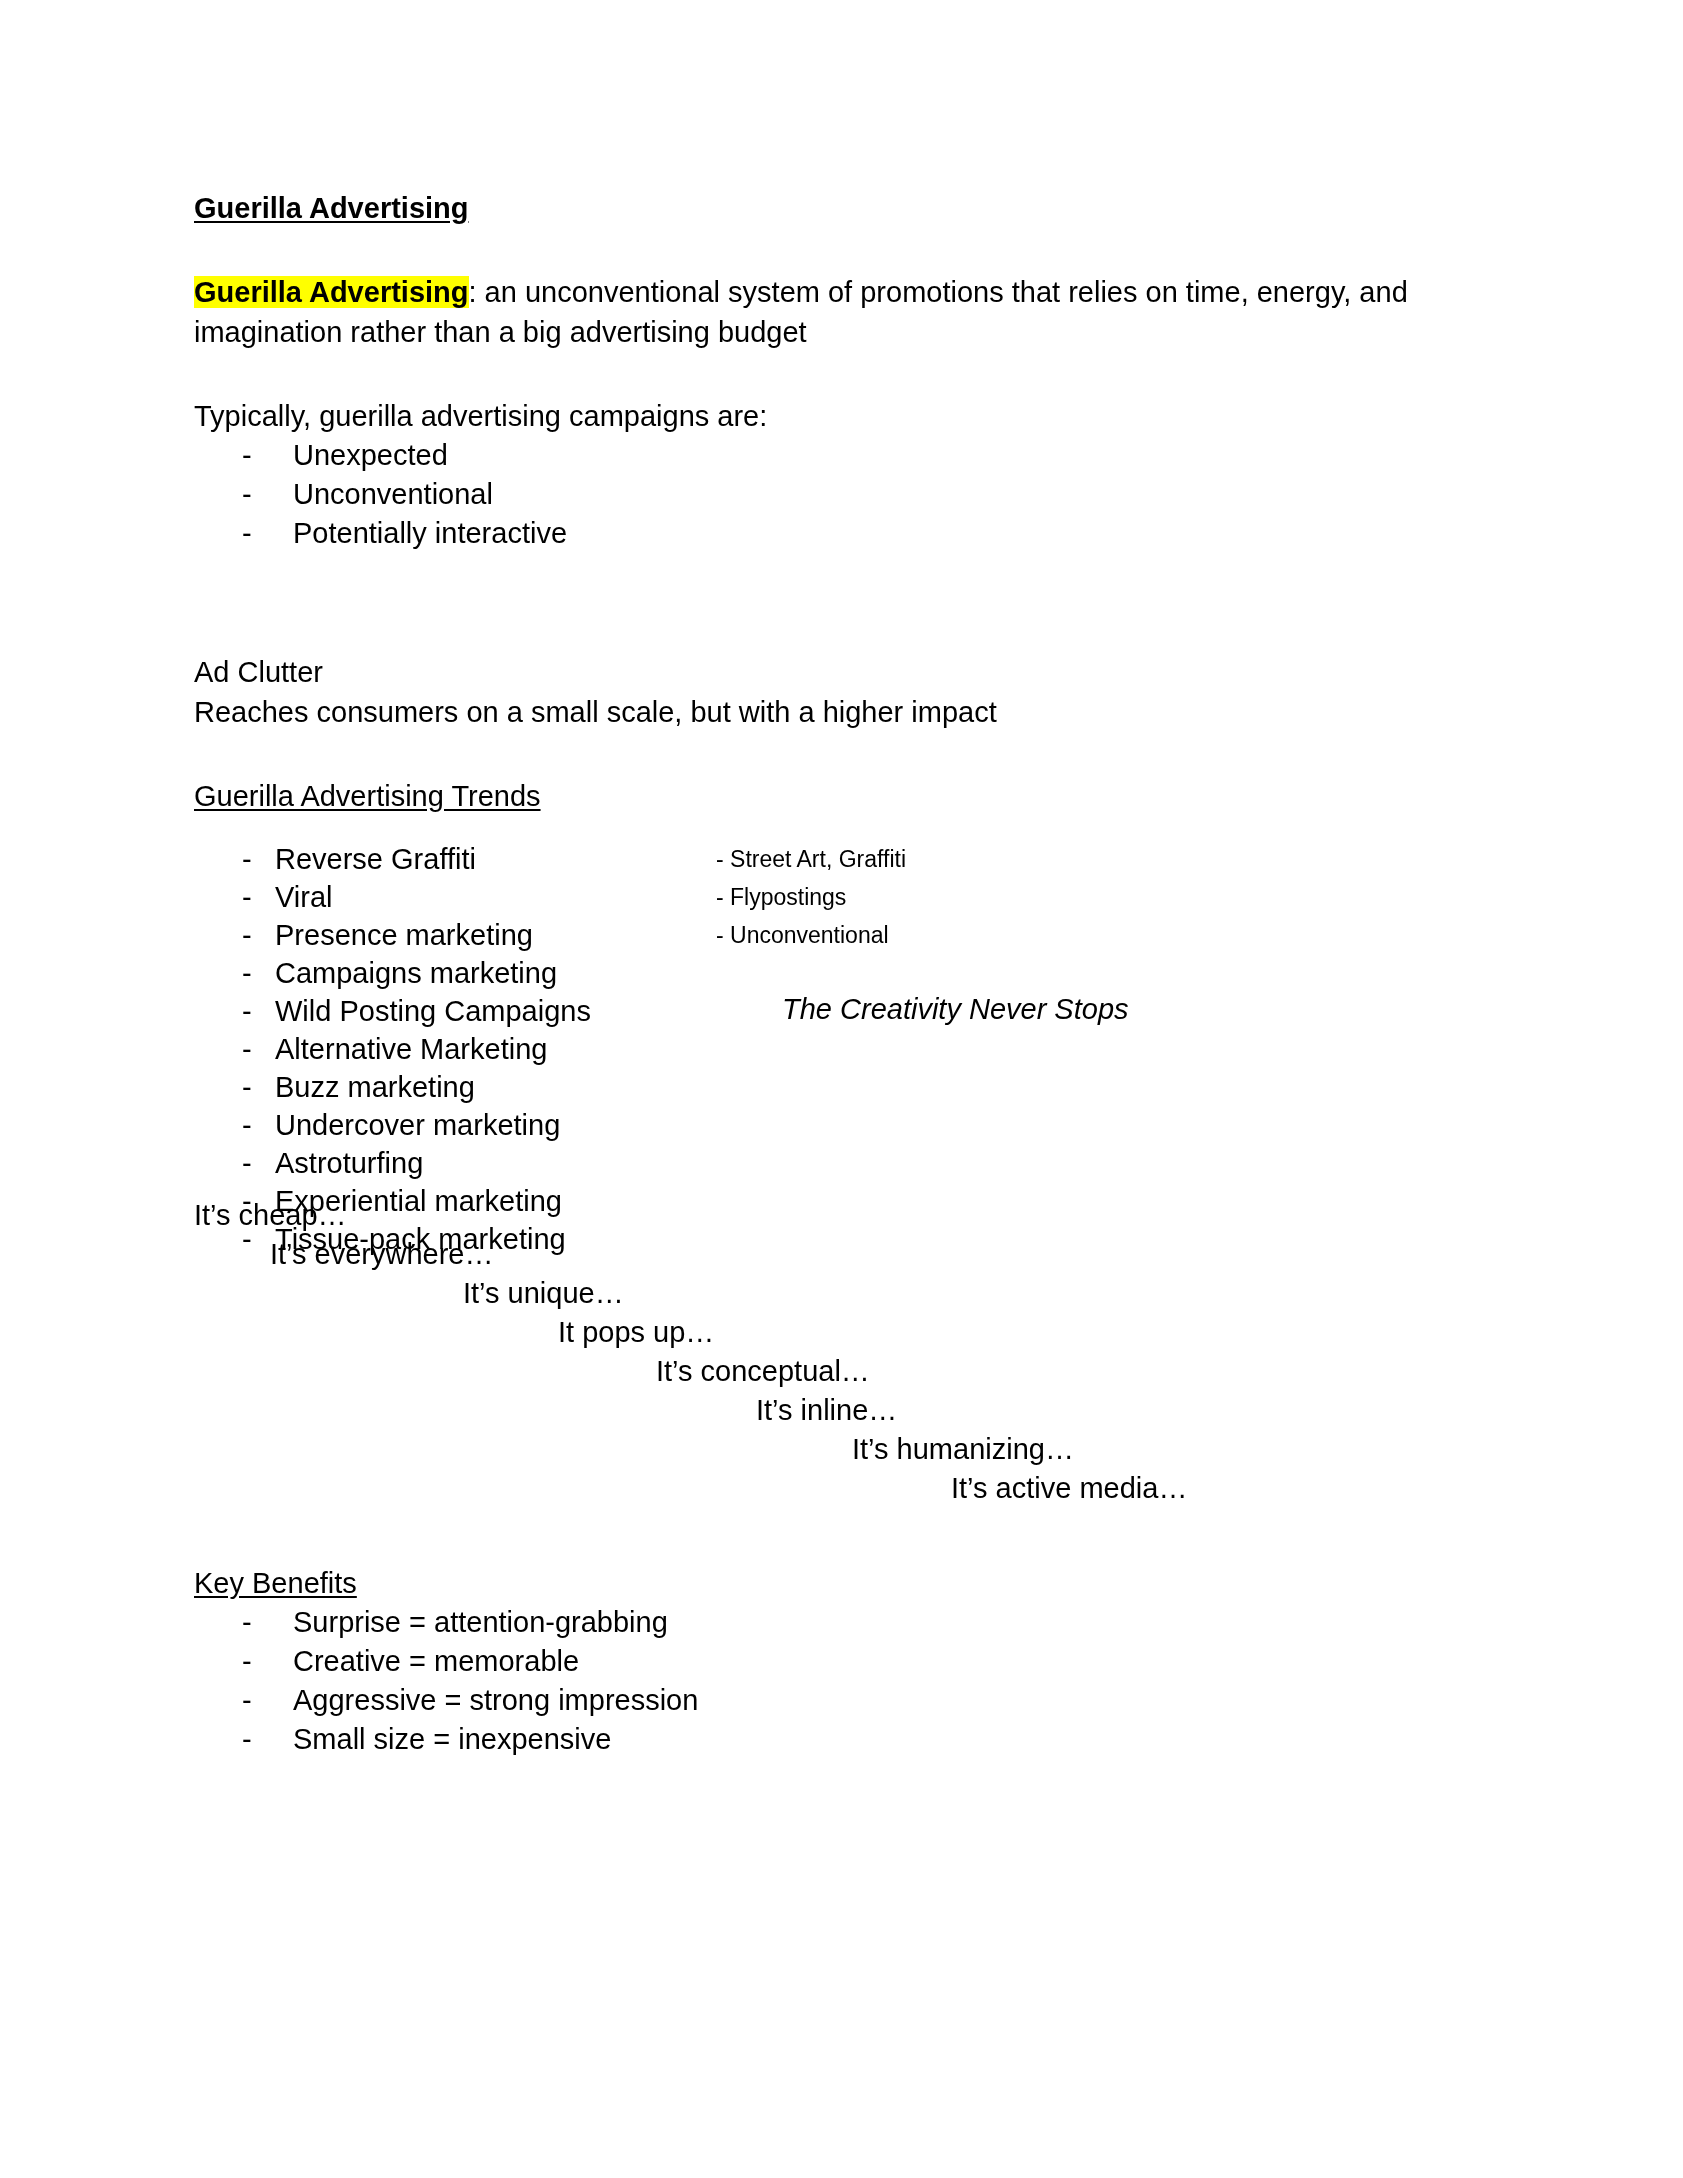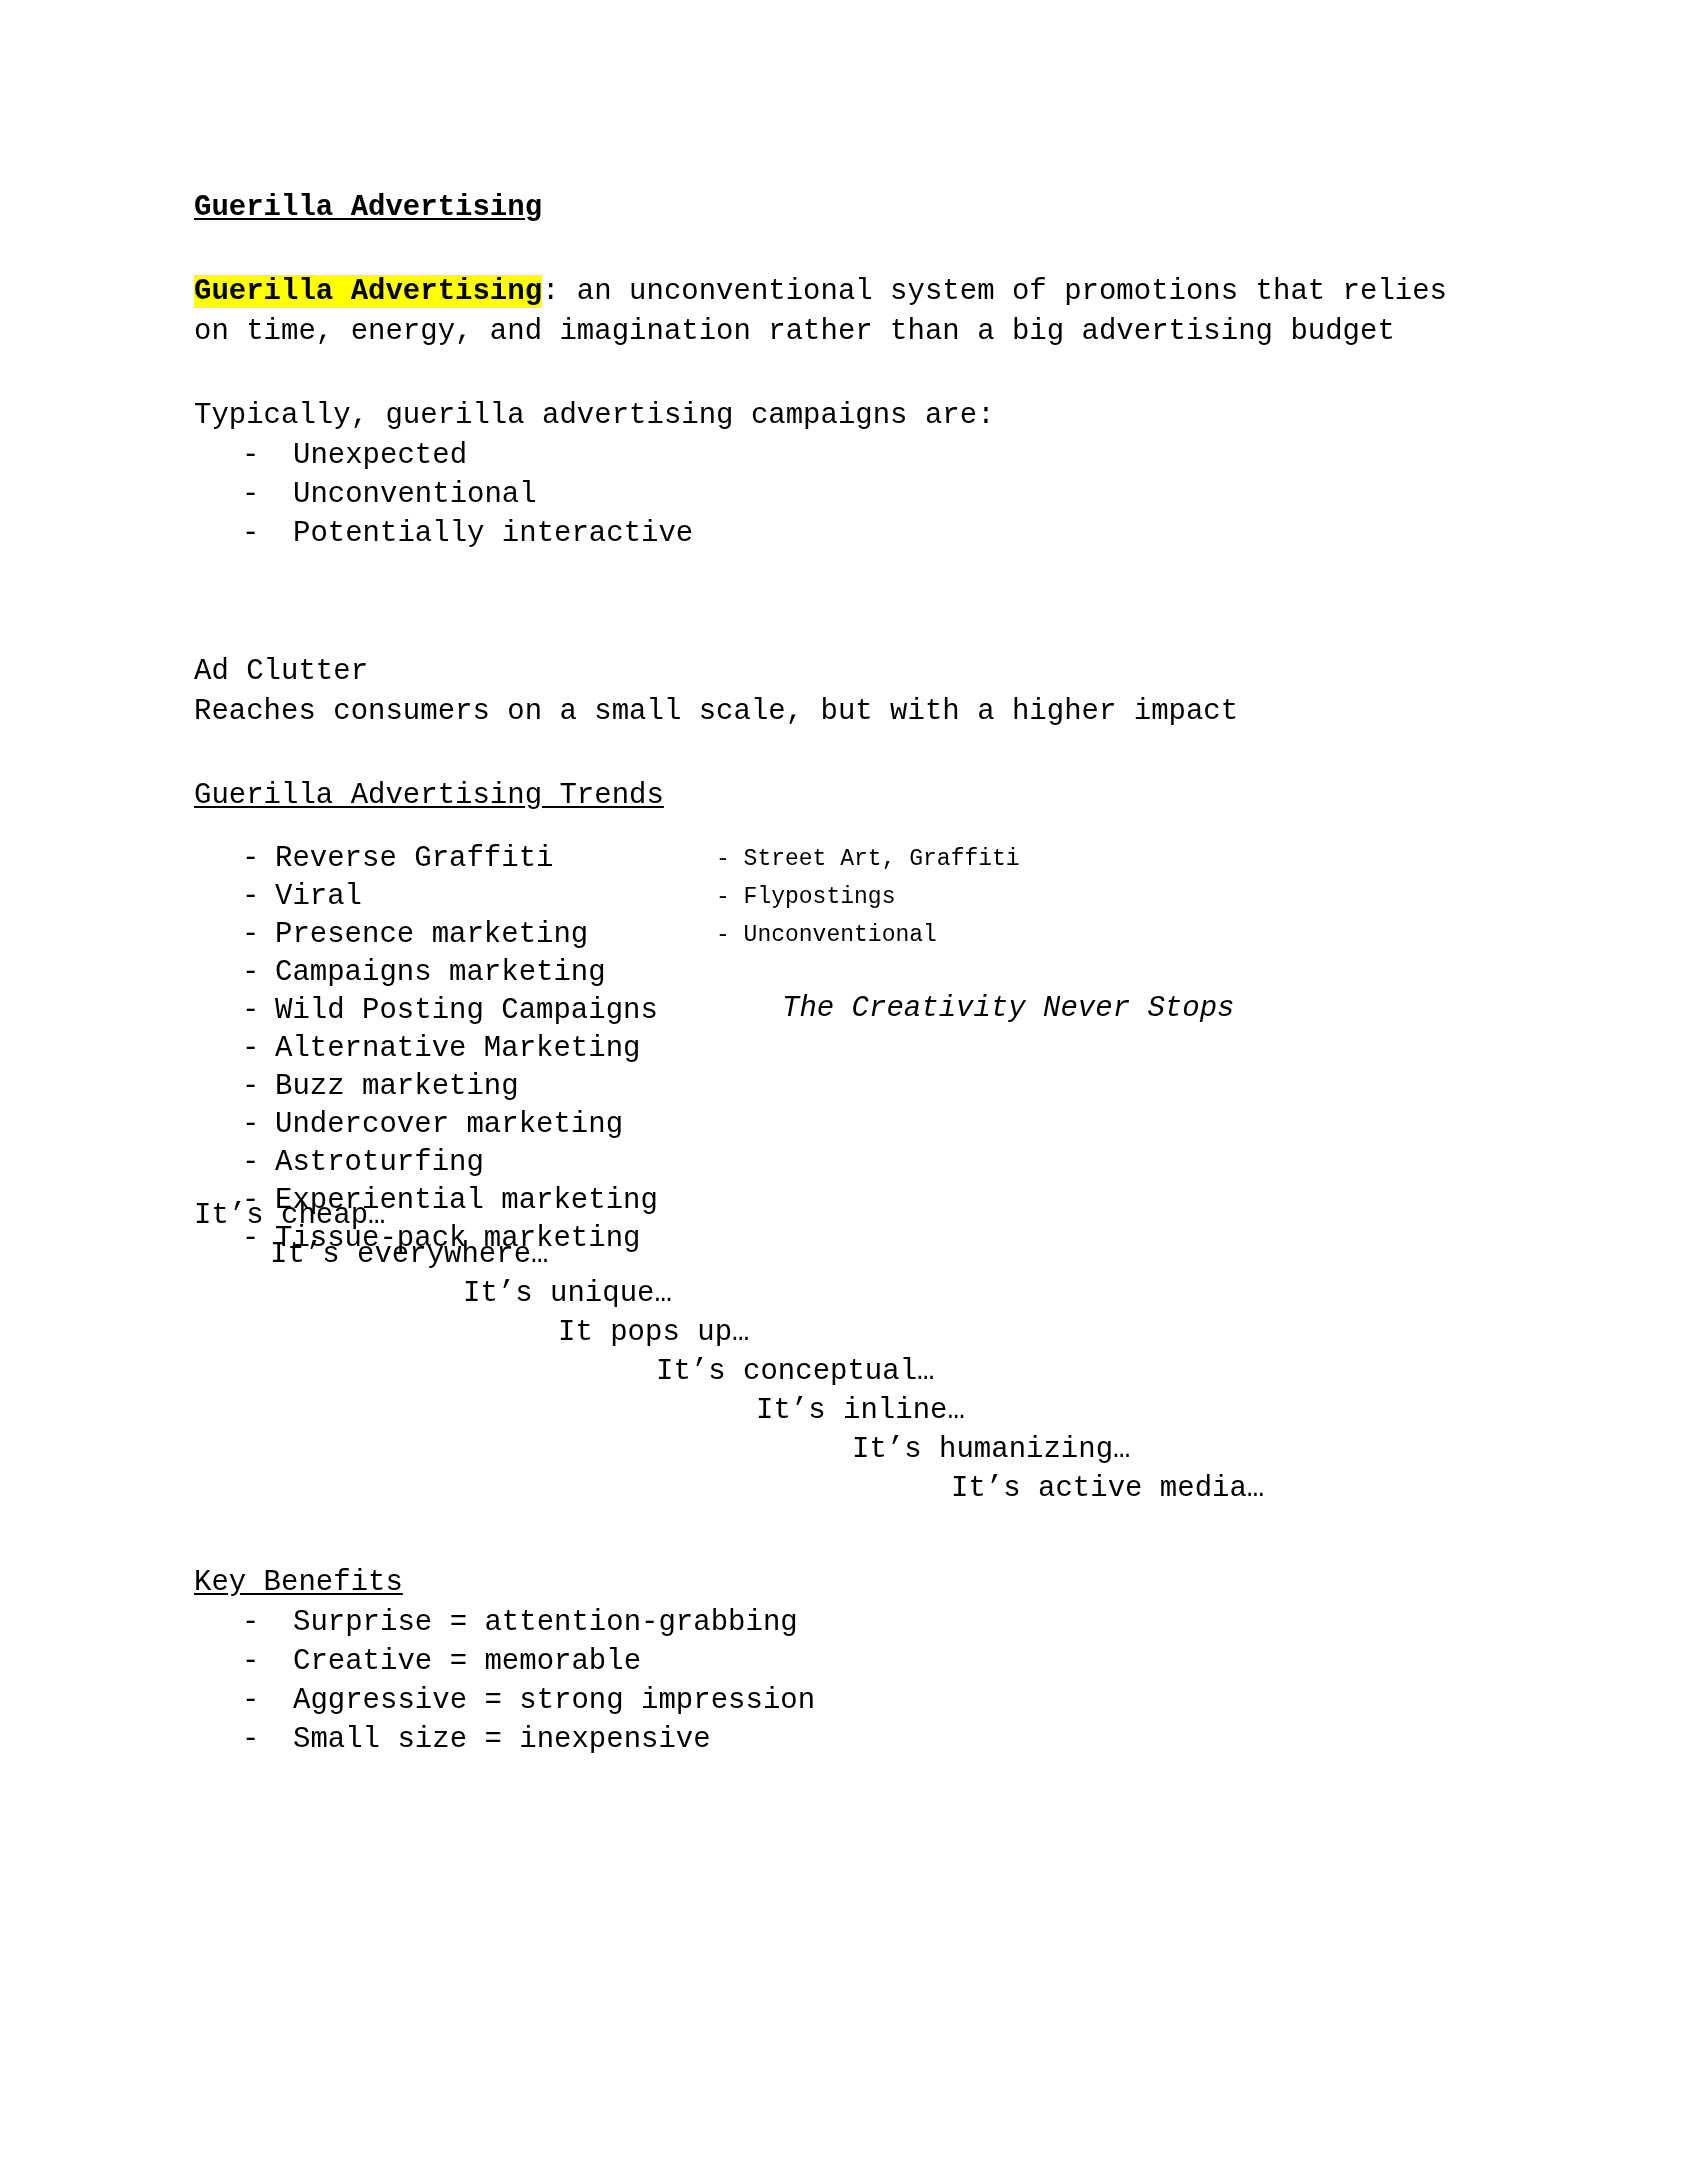--- a/index.html
+++ b/index.html
@@ -5,21 +5,21 @@
   html, body {
     margin: 0;
     padding: 0;
     background: #ffffff;
   }
   .page {
     position: relative;
     width: 1683px;
     height: 2178px;
     background: #bef264;
-    font-family: Liberation Mono, monospace;
+    font-family: Liberation Sans, sans-serif;
     color: #000000;
     overflow: hidden;
   }
   .sheet {
     position: absolute;
     left: 0;
     top: 0;
     width: 1683px;
     height: 2178px;
     background: #ffffff;

